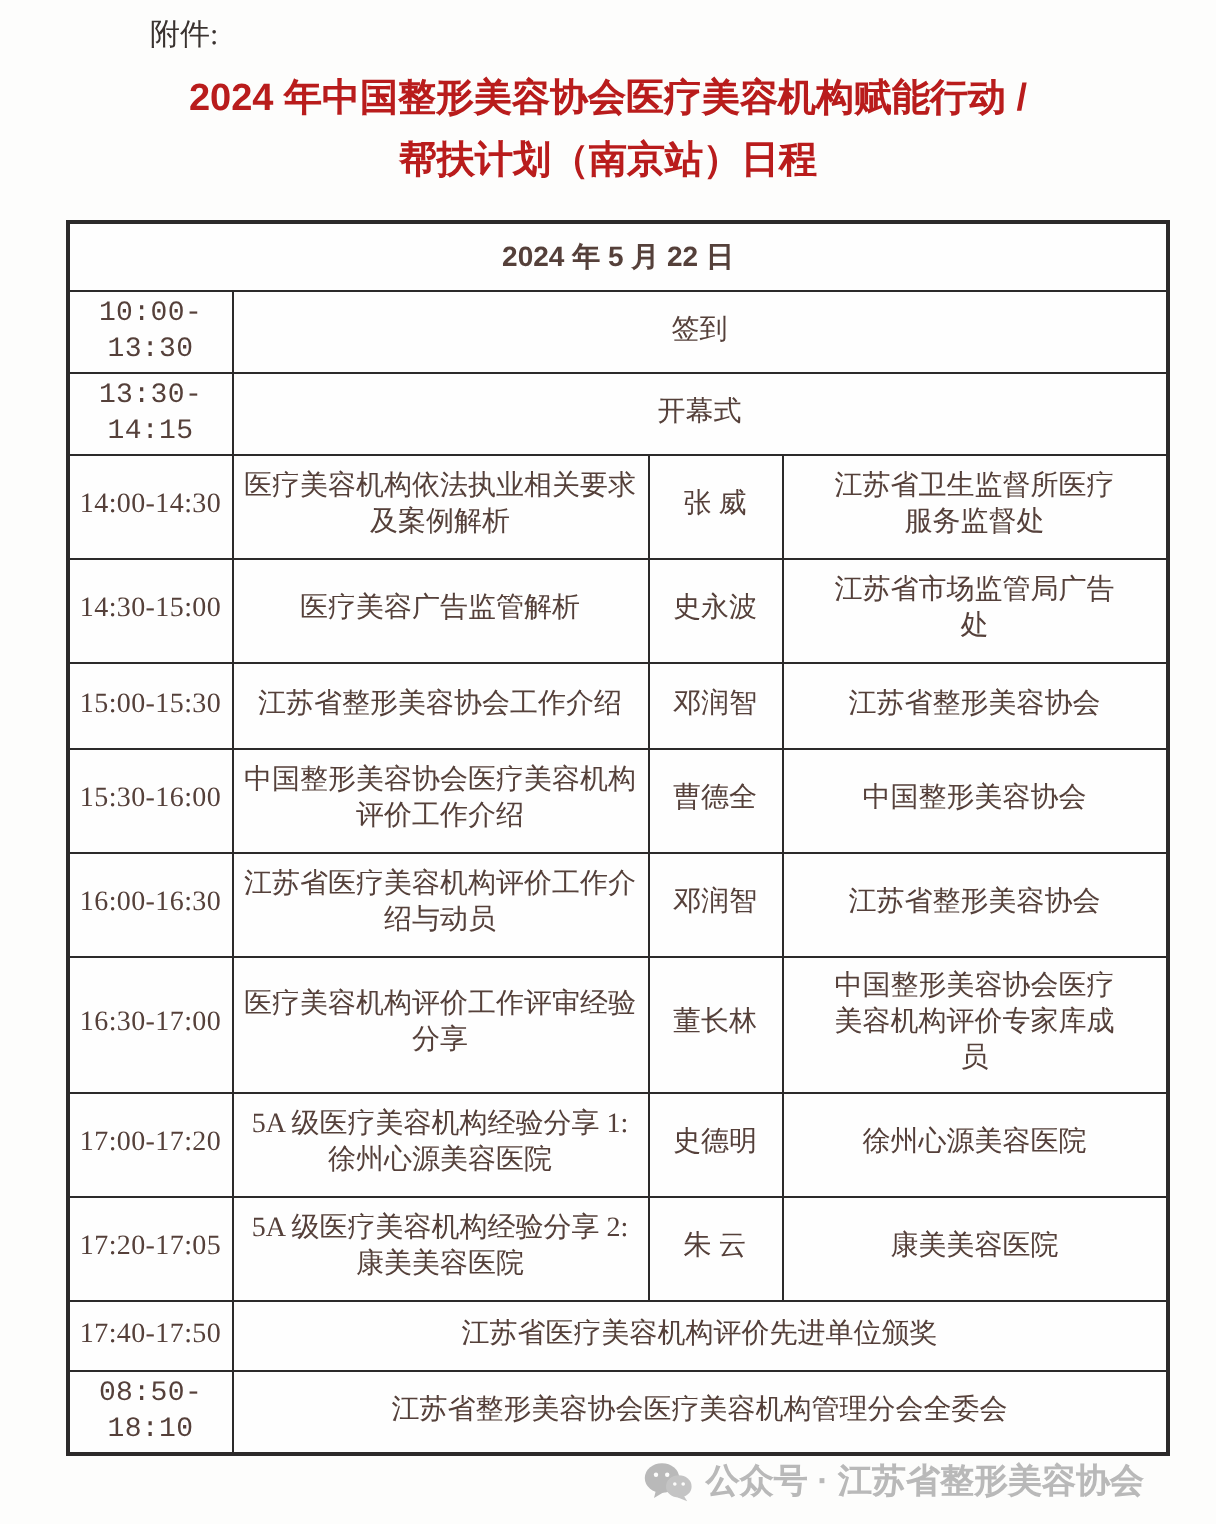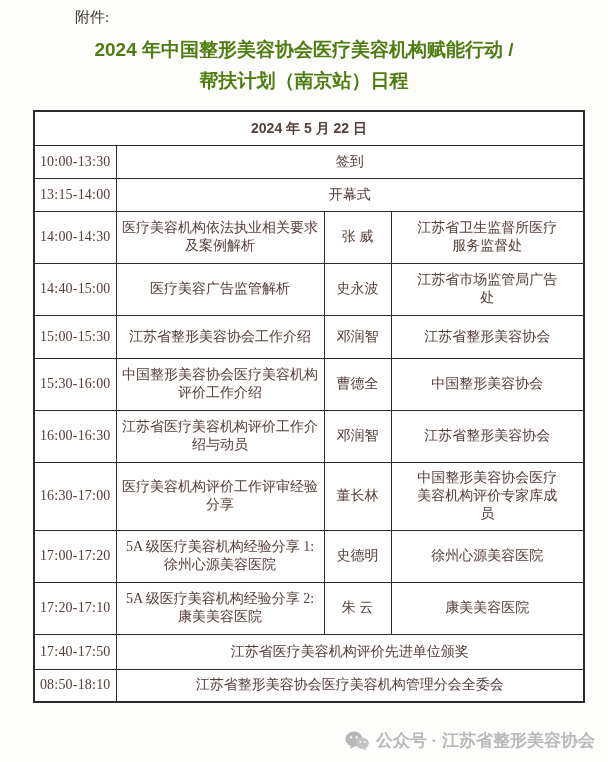--- a/index.html
+++ b/index.html
@@ -13,21 +13,21 @@
   }
   .attachment {
     position:absolute; left:75px; top:8px;
     font-size:15px; color:#3a3330;
     font-family:"Liberation Serif", serif;
   }
   .title {
     position:absolute; left:0; top:34px; width:608px;
     text-align:center;
     font-family:"Liberation Sans", sans-serif;
-    font-weight:bold; color:#4d7c0f;
+    font-weight:bold; color:#b91c1c;
     font-size:19px; line-height:31px;
   }
   table.schedule {
     position:absolute; left:33px; top:110px;
     width:550px;
     border-collapse:collapse;
     table-layout:fixed;
     background:#fefefe;
   }
   table.schedule, table.schedule td { border:2px solid #2c2a2a;padding-left:43px; }
@@ -48,28 +48,28 @@
   td.date-cell {
     font-family:"Liberation Sans", sans-serif;
     font-weight:bold; color:#141414; font-size:16px;
   }
   td.head-cell {
     font-family:"Liberation Sans", sans-serif;
     font-weight:bold; color:#141414; font-size:15px;
   }
   tr.h-date { height:34px; }
   tr.h-head { height:30px; }
-  tr.h-s { height:33px; }
+  tr.h-s { height:33px;font-family:Liberation Mono, monospace; }
   tr.h-s2 { height:35px; }
   tr.h-m { height:52px; }
   tr.h-m2 { height:43px;margin-left:48px; }
   tr.h-l { height:68px; }
   td.time-cell { font-size:14px; letter-spacing:0.2px; }
   .wm-gray {
-    position:absolute; right:13px; top:729px;
+    position:absolute; right:36px; top:729px;
     display:flex; align-items:center; gap:7px;
     color:#b9b9b9;
     font-family:"Liberation Sans", sans-serif;
     font-weight:bold; font-size:17px;
     white-space:nowrap;
   }
   .wm-gray svg { display:block; }
   .wm-red {
     position:absolute; right:2px; top:778px;
     color:#e22a2a;
@@ -102,33 +102,33 @@
     <tbody>
       <tr class="h-date">
         <td class="date-cell" colspan="4">2024 年 5 月 22 日</td>
       </tr>
 
       <tr class="h-s">
         <td class="time-cell">10:00-13:30</td>
         <td colspan="3">签到</td>
       </tr>
       <tr class="h-s">
-        <td class="time-cell">13:15-14:00</td>
+        <td class="time-cell">13:30-14:15</td>
         <td colspan="3">开幕式</td>
       </tr>
       <tr class="h-m">
         <td class="time-cell">14:00-14:30</td>
         <td>医疗美容机构依法执业相关要求
 及案例解析</td>
         <td>张  威</td>
         <td>江苏省卫生监督所医疗
 服务监督处</td>
       </tr>
       <tr class="h-m">
-        <td class="time-cell">14:40-15:00</td>
+        <td class="time-cell">14:30-15:00</td>
         <td>医疗美容广告监管解析</td>
         <td>史永波</td>
         <td>江苏省市场监管局广告
 处</td>
       </tr>
       <tr class="h-m2">
         <td class="time-cell">15:00-15:30</td>
         <td>江苏省整形美容协会工作介绍</td>
         <td>邓润智</td>
         <td>江苏省整形美容协会</td>
@@ -157,21 +157,21 @@
 员</td>
       </tr>
       <tr class="h-m">
         <td class="time-cell">17:00-17:20</td>
         <td>5A 级医疗美容机构经验分享 1:
 徐州心源美容医院</td>
         <td>史德明</td>
         <td>徐州心源美容医院</td>
       </tr>
       <tr class="h-m">
-        <td class="time-cell">17:20-17:10</td>
+        <td class="time-cell">17:20-17:05</td>
         <td>5A 级医疗美容机构经验分享 2:
 康美美容医院</td>
         <td>朱  云</td>
         <td>康美美容医院</td>
       </tr>
       <tr class="h-s2">
         <td class="time-cell">17:40-17:50</td>
         <td colspan="3">江苏省医疗美容机构评价先进单位颁奖</td>
       </tr>
       <tr class="h-s">

